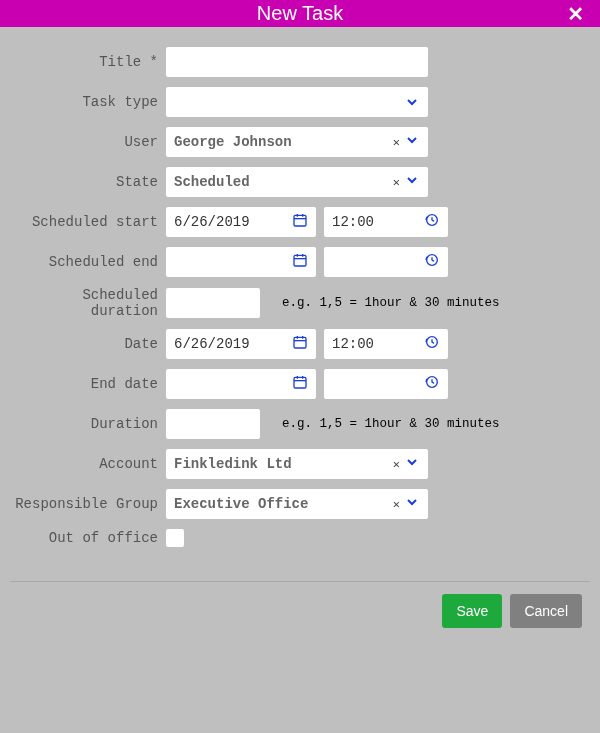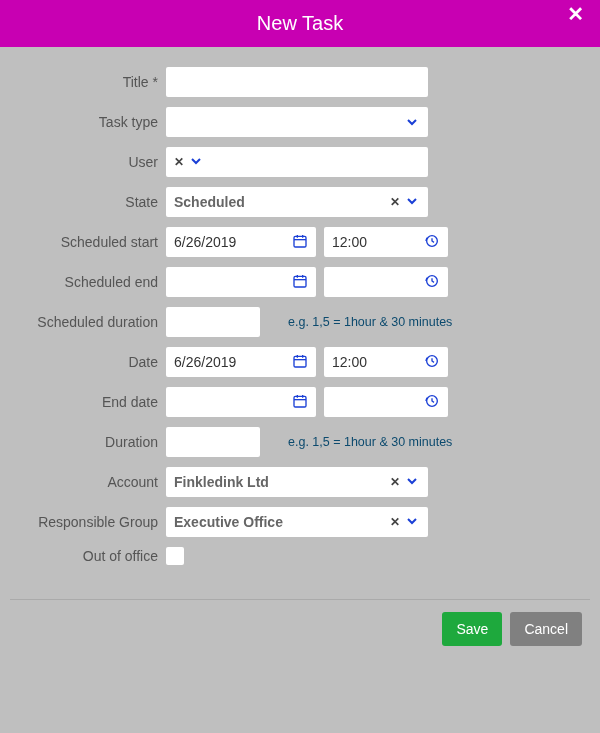--- a/index.html
+++ b/index.html
@@ -9,21 +9,21 @@
     height: 733px;
     background: #bfbfbf;
     font-family: -apple-system, BlinkMacSystemFont, "Segoe UI", Arial, sans-serif;
     font-size: 14px;
     color: #333;
     overflow: hidden;
   }
   .header {
     background: #c800b2;
     color: #fff;
-    height: 47px;
+    height: 27px;
     display: flex;
     align-items: center;
     justify-content: center;
     position: relative;
     font-size: 20px;
     font-weight: 400;
   }
   .header .close {
     position: absolute;
     right: 16px;
@@ -33,20 +33,21 @@
     cursor: pointer;
     line-height: 1;
   }
   .form {
     padding: 20px 8px 8px 8px;
   }
   .row {
     display: flex;
     align-items: center;
     margin-bottom: 10px;
+    font-family: Liberation Mono, monospace;
   }
   .row .label {
     width: 158px;
     text-align: right;
     padding-right: 8px;
     color: #555;
     font-size: 14px;
   }
   .row .controls {
     display: flex;
@@ -85,23 +86,23 @@
   }
   .dateinput {
     width: 150px;
     justify-content: space-between;
   }
   .timeinput {
     width: 124px;
     justify-content: space-between;
   }
   .hint {
-    color: #0c4a6e;
+    color: #000000;
     font-size: 12.5px;
-    margin-left: 20px;
+    margin-left: 14px;
   }
   .narrow {
     width: 94px;
   }
   .checkbox {
     width: 18px;
     height: 18px;
     background: #fff;
     border-radius: 2px;
     cursor: pointer;
@@ -174,20 +175,21 @@
             </svg>
         </span>
       </div>
     </div>
   </div>
 
   <div class="row">
     <div class="label">User</div>
     <div class="controls">
       <div class="select">
+        <span class="val">George Johnson</span>
         <span class="chev">
           <span class="clearx">✕</span>
           <span>
             <svg class="icon" viewBox="0 0 24 24">
                 <path d="M6 9l6 6 6-6" fill="none" stroke="#1a3fd6" stroke-width="3"></path>
               </svg>
           </span>
         </span>
       </div>
     </div>

